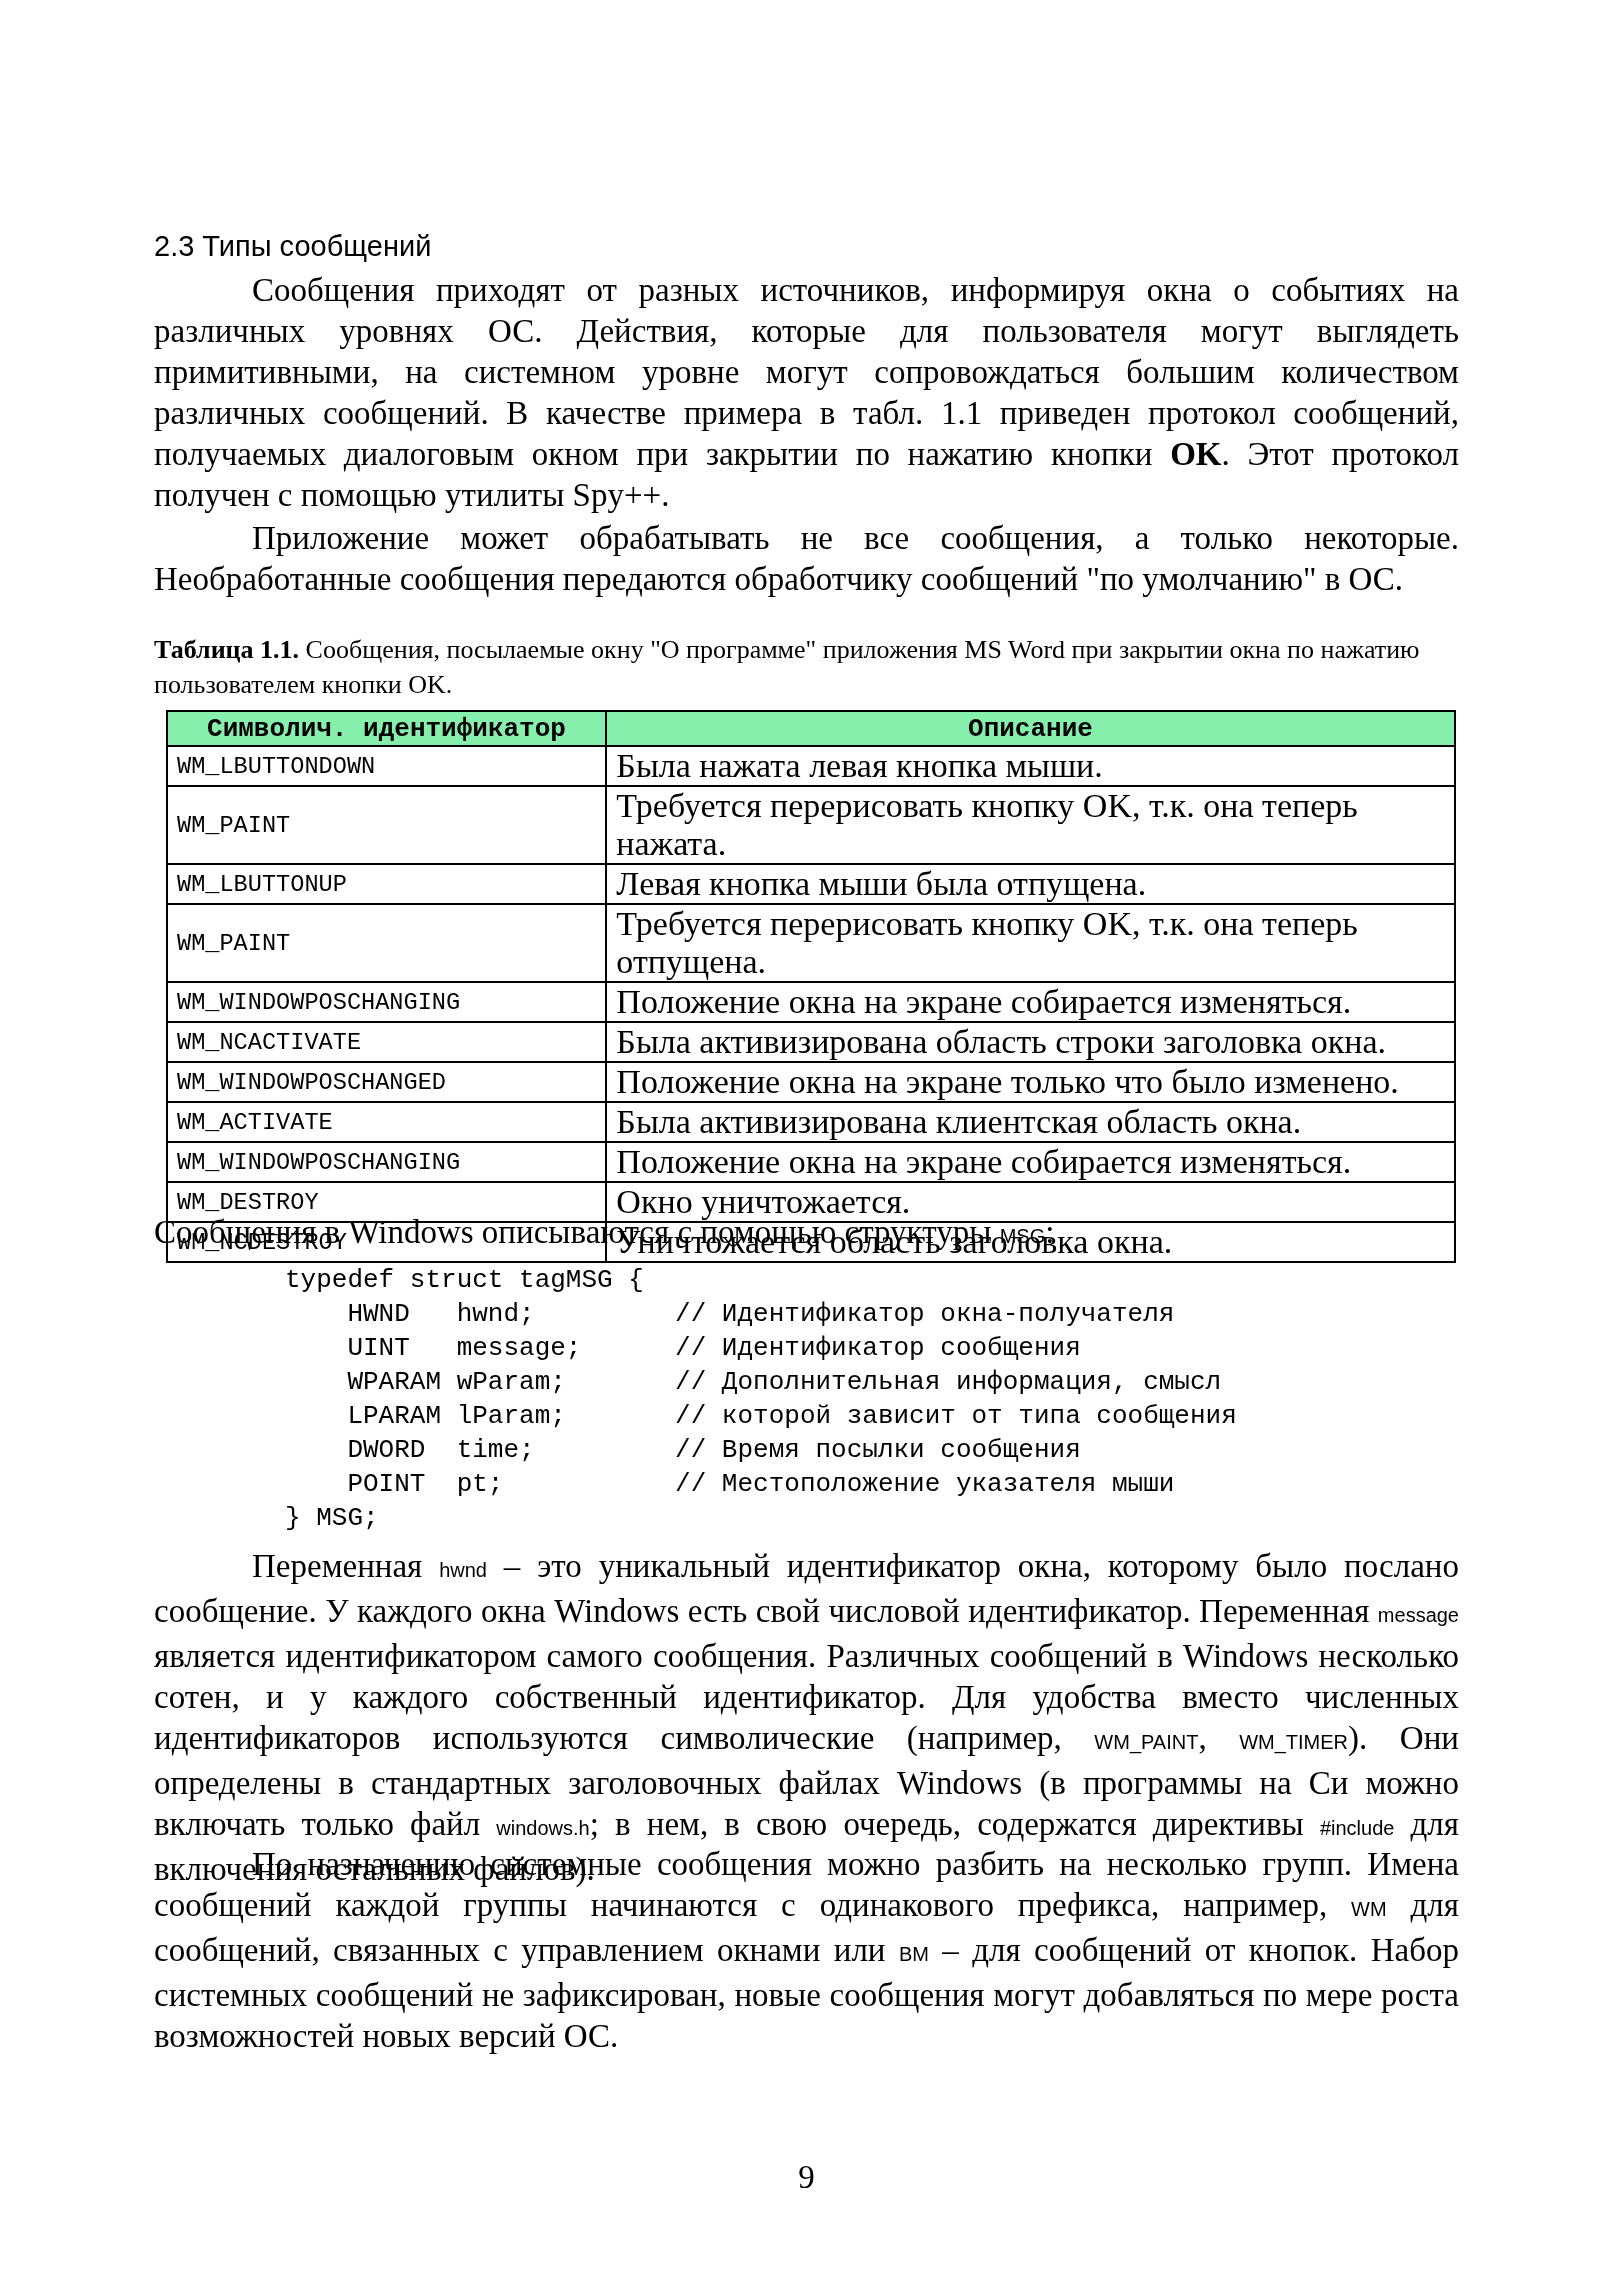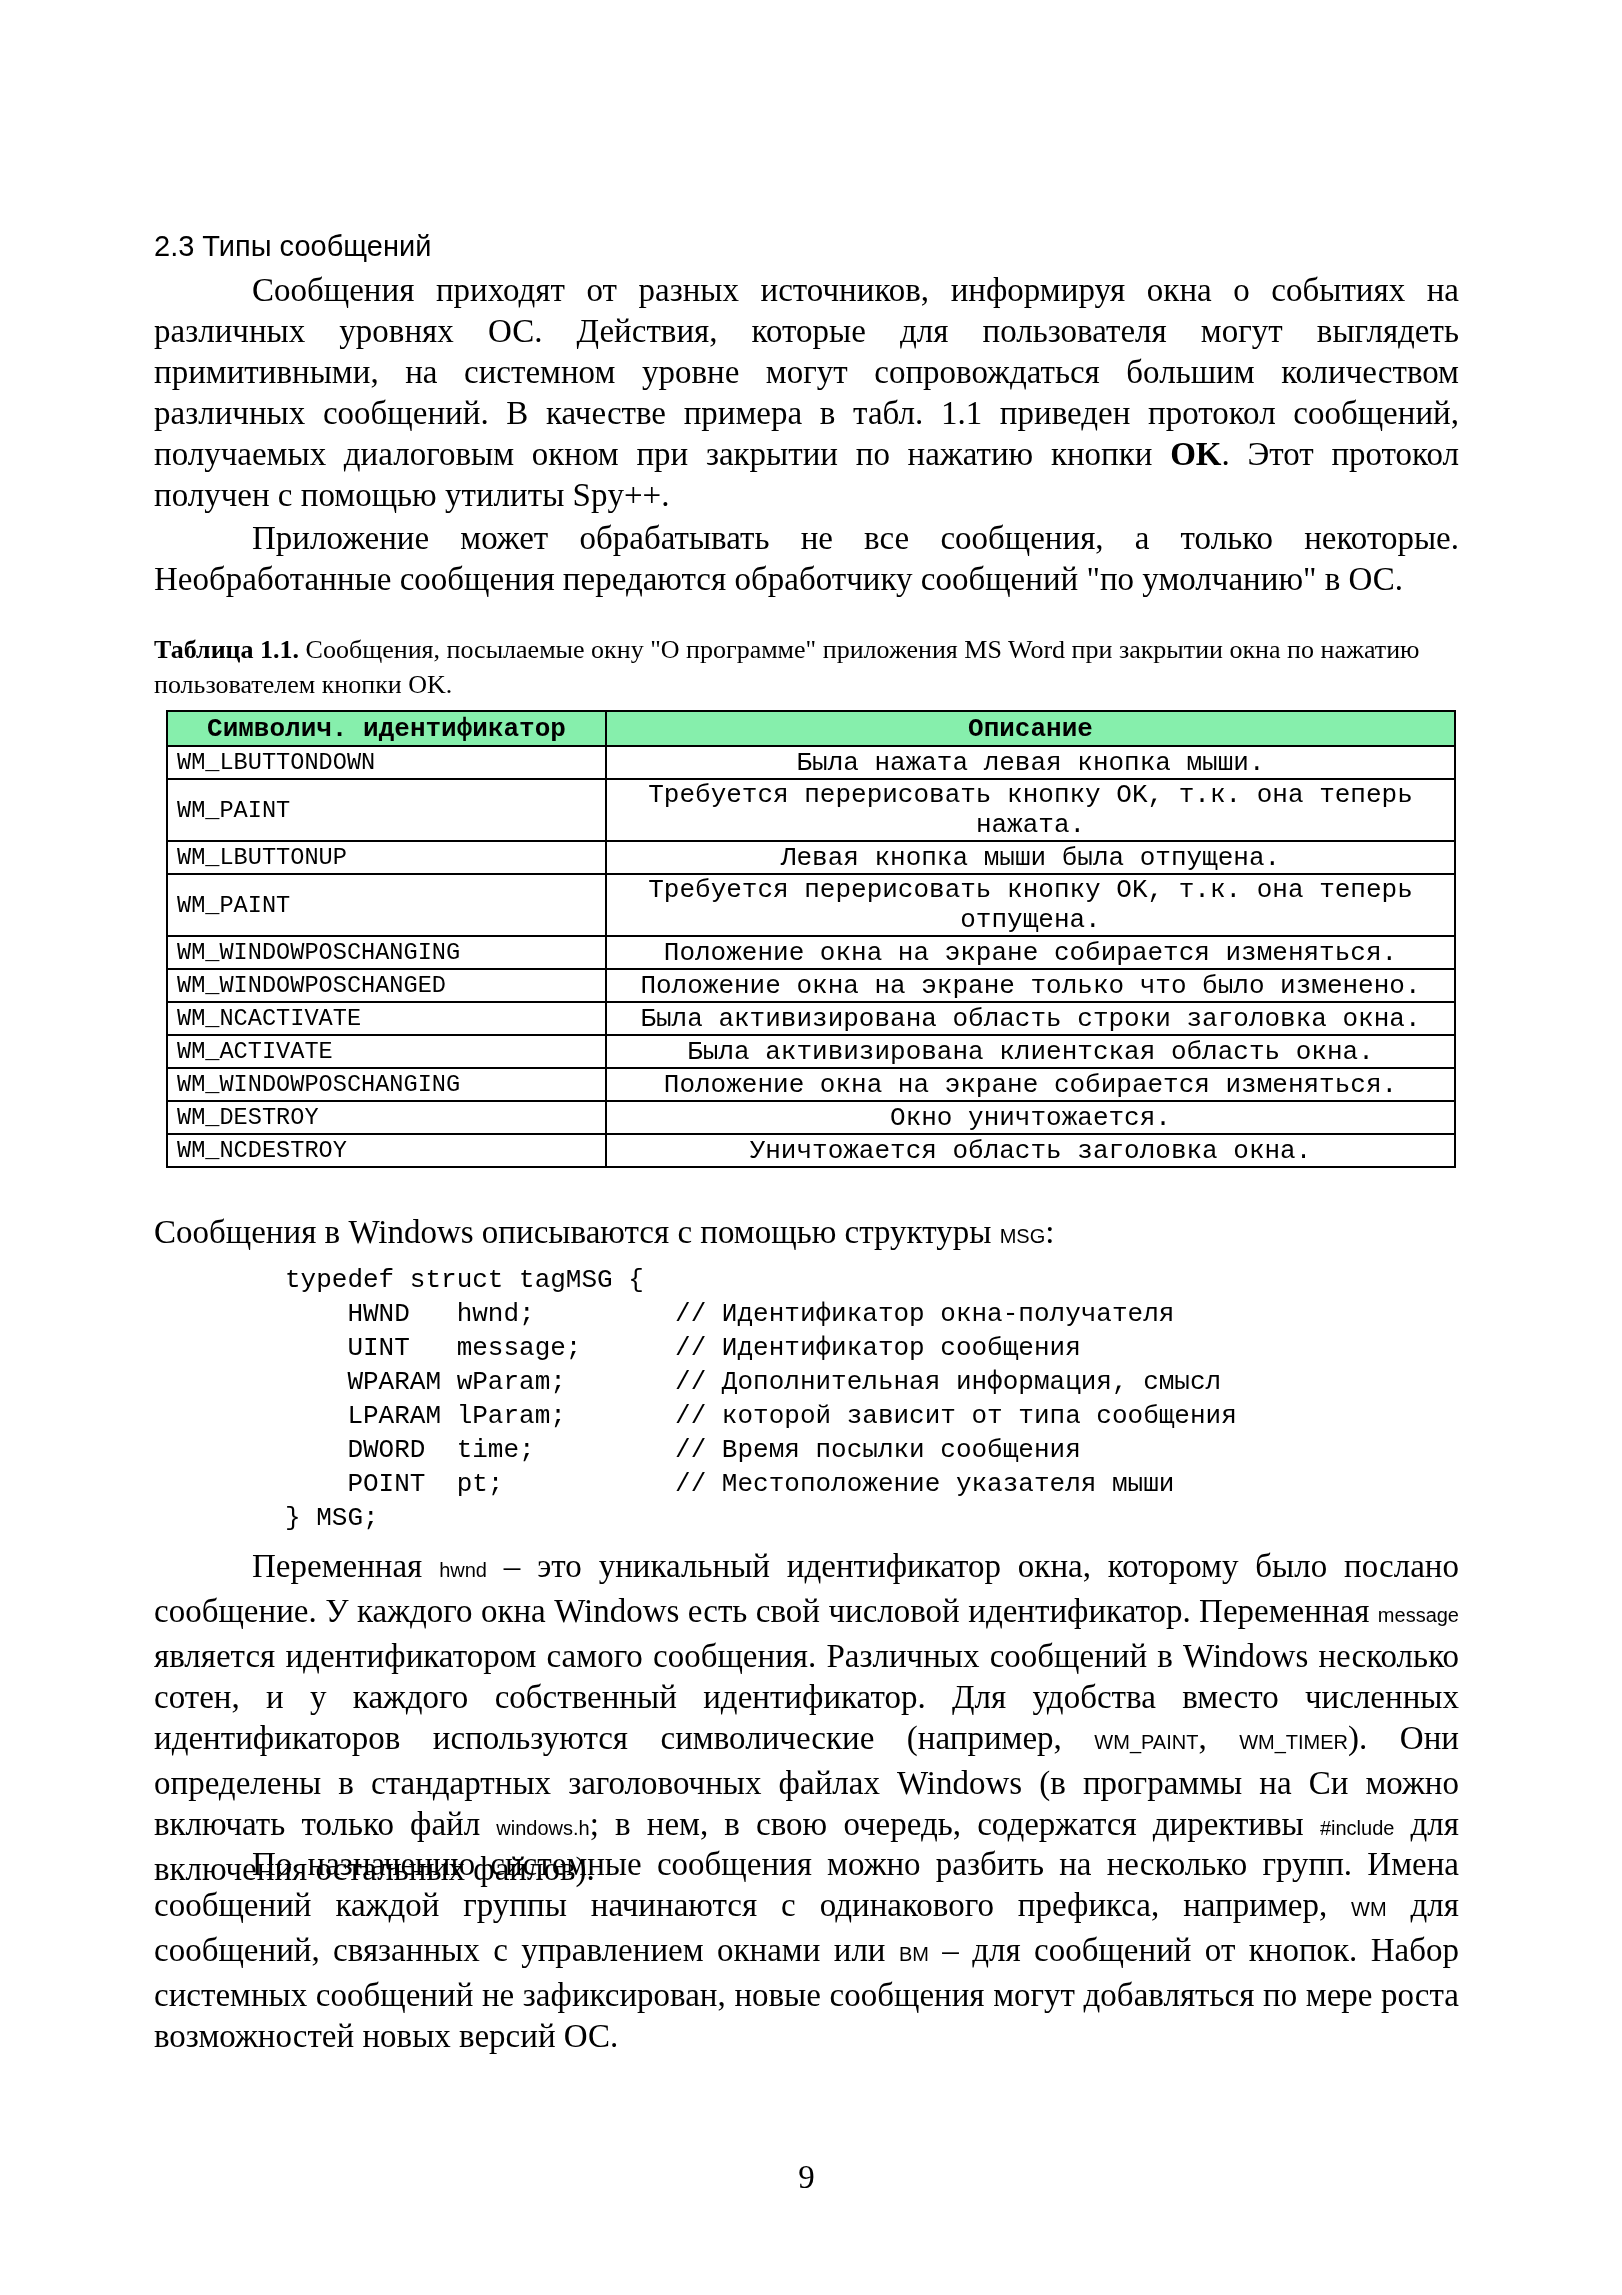--- a/index.html
+++ b/index.html
@@ -15,21 +15,21 @@
 
   .code-inline { font-family: Liberation Sans, sans-serif; font-size: 20px; }
   .bold { font-weight: bold; }
 
   .caption { font-size: 26px; line-height: 35px; margin: 0; }
 
   table.msgs { position: absolute; left: 11.8px; top: 710px; width: 1290px; border-collapse: collapse; }
   table.msgs th, table.msgs td { border: 2.6px solid #000; padding: 0 9.2px; height: 31px; text-align: left; }
   table.msgs th { background: #86efac; font-family: Liberation Mono, monospace; font-weight: bold; font-size: 26px; text-align: center; height: 33px; }
   table.msgs td.id { font-family: "Liberation Mono", monospace; font-size: 23.6px; width: 419px; }
-  table.msgs td.desc { font-family: Liberation Mono, monospace; font-size: 26px; text-align: center; }
+  table.msgs td.desc { font-family: Liberation Serif, serif; font-size: 34px; }
 
   pre.code { position: absolute; left: 131px; top: 1263px; margin: 0; font-family: "Liberation Mono", "DejaVu Sans Mono", monospace; font-size: 26px; line-height: 34px; white-space: pre; }
 
   .page-number { position: absolute; top: 2159px; left: 0; width: 1305px; text-align: center; font-size: 33px; }
 </style>
 </head>
 <body>
 
 <div class="page">
 
@@ -69,26 +69,26 @@
         </tr>
         <tr>
           <td class="id">WM_PAINT</td>
           <td class="desc">Требуется перерисовать кнопку OK, т.к. она теперь отпущена.</td>
         </tr>
         <tr>
           <td class="id">WM_WINDOWPOSCHANGING</td>
           <td class="desc">Положение окна на экране собирается изменяться.</td>
         </tr>
         <tr>
+          <td class="id">WM_NCACTIVATE</td>
+          <td class="desc">Была активизирована область строки заголовка окна.</td>
+        </tr>
+        <tr>
           <td class="id">WM_WINDOWPOSCHANGED</td>
           <td class="desc">Положение окна на экране только что было изменено.</td>
-        </tr>
-        <tr>
-          <td class="id">WM_NCACTIVATE</td>
-          <td class="desc">Была активизирована область строки заголовка окна.</td>
         </tr>
         <tr>
           <td class="id">WM_ACTIVATE</td>
           <td class="desc">Была активизирована клиентская область окна.</td>
         </tr>
         <tr>
           <td class="id">WM_WINDOWPOSCHANGING</td>
           <td class="desc">Положение окна на экране собирается изменяться.</td>
         </tr>
         <tr>

